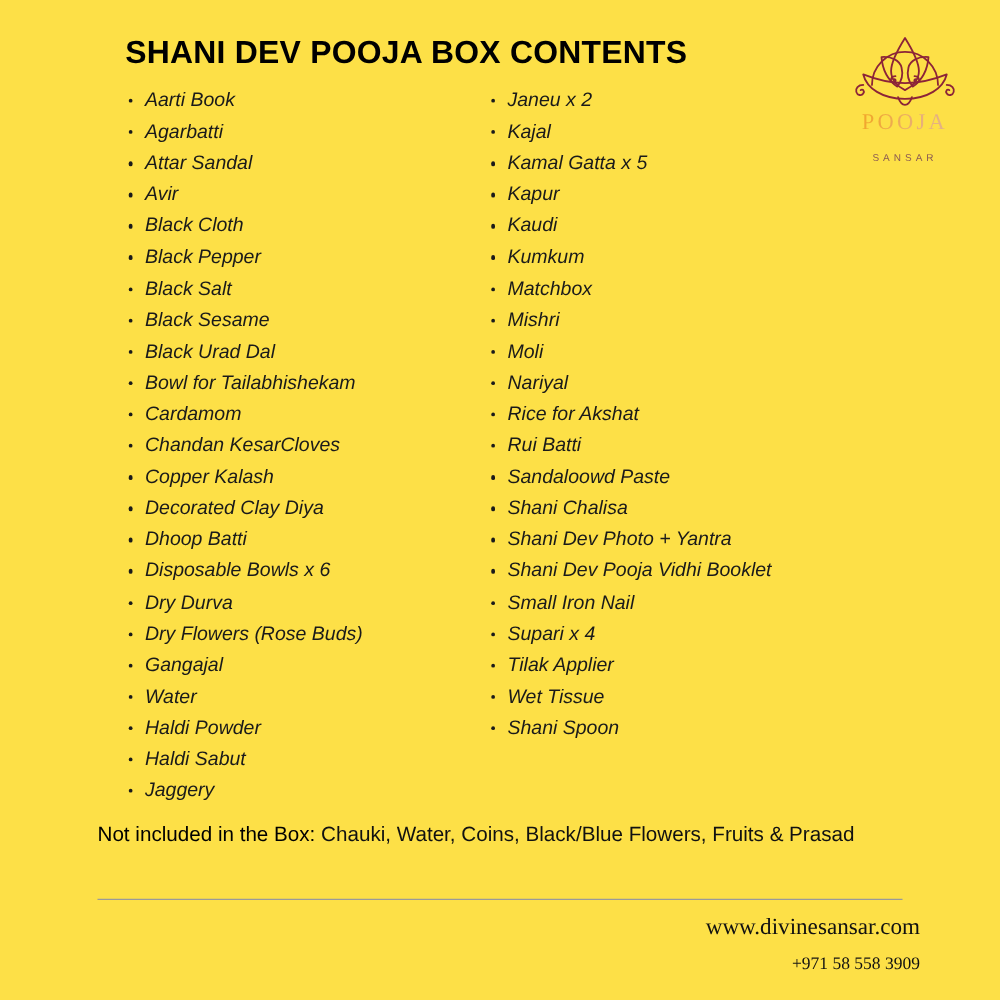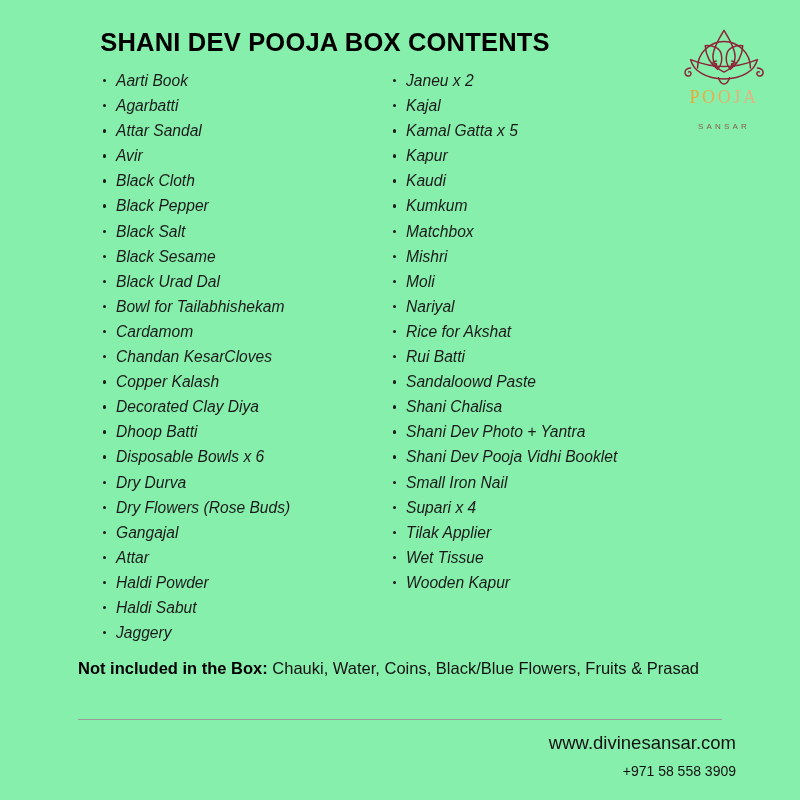--- a/index.html
+++ b/index.html
@@ -13,21 +13,21 @@
     height: 800px;
     overflow: hidden;
     font-family: "Liberation Sans", sans-serif;
     color: #111111;
     -webkit-font-smoothing: antialiased;
   }
   .page {
     position: relative;
     width: 800px;
     height: 800px;
-    background: #86efac;
+    background: #fde047;
     box-sizing: border-box;
   }
 
   
   .header {
     position: absolute;
     top: 0;
     left: 0;
     width: 800px;
     height: 68px;
@@ -130,40 +130,40 @@
     position: absolute;
     left: 78px;
     top: 655px;
     width: 645px;
     font-family: "Liberation Sans", sans-serif;
     font-size: 16.5px;
     line-height: 26px;
     color: #111111;
   }
   .note b {
-    font-weight: bold;
+    font-weight: normal;
     color: #000000;
   }
 
   .divider {
     position: absolute;
     left: 78px;
     top: 719px;
     width: 644px;
     height: 1px;
     background: #9a9a9a;
   }
 
   .contact {
     position: absolute;
     left: 320px;
     top: 728px;
     width: 416px;
     text-align: right;
-    font-family: Liberation Sans, sans-serif;
+    font-family: Liberation Serif, serif;
     color: #111111;
   }
   .contact .site {
     font-size: 18.5px;
     line-height: 29px;
   }
   .contact .phone {
     font-size: 14px;
     line-height: 29px;
   }
@@ -221,21 +221,21 @@
           <li>Bowl for Tailabhishekam</li>
           <li>Cardamom</li>
           <li>Chandan KesarCloves</li>
           <li>Copper Kalash</li>
           <li>Decorated Clay Diya</li>
           <li>Dhoop Batti</li>
           <li>Disposable Bowls x 6</li>
           <li>Dry Durva</li>
           <li>Dry Flowers (Rose Buds)</li>
           <li>Gangajal</li>
-          <li>Attar</li>
+          <li>Water</li>
           <li>Haldi Powder</li>
           <li>Haldi Sabut</li>
           <li>Jaggery</li>
         </ul>
     </div>
     <div class="col col-right">
       <ul class="items" id="right-list">
           <li>Janeu x 2</li>
           <li>Kajal</li>
           <li>Kamal Gatta x 5</li>
@@ -249,21 +249,21 @@
           <li>Rice for Akshat</li>
           <li>Rui Batti</li>
           <li>Sandaloowd Paste</li>
           <li>Shani Chalisa</li>
           <li>Shani Dev Photo + Yantra</li>
           <li>Shani Dev Pooja Vidhi Booklet</li>
           <li>Small Iron Nail</li>
           <li>Supari x 4</li>
           <li>Tilak Applier</li>
           <li>Wet Tissue</li>
-          <li>Wooden Kapur</li>
+          <li>Shani Spoon</li>
         </ul>
     </div>
   </div>
 
   <div class="note">
     <b>Not included in the Box:</b><span> Chauki, Water, Coins, Black/Blue Flowers, Fruits &amp; Prasad</span>
   </div>
 
   <div class="divider"></div>
 

